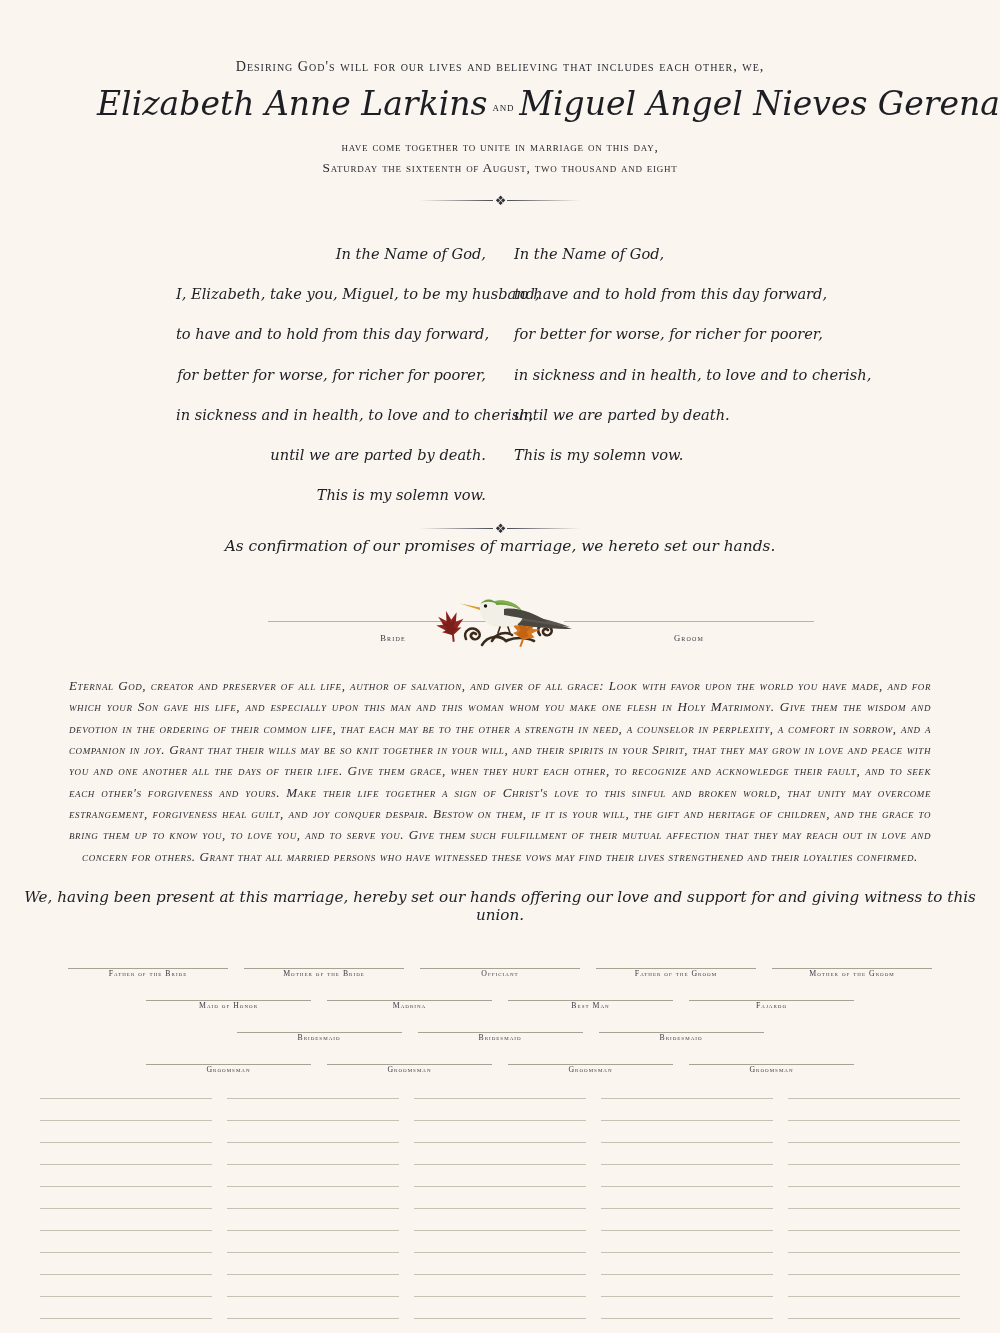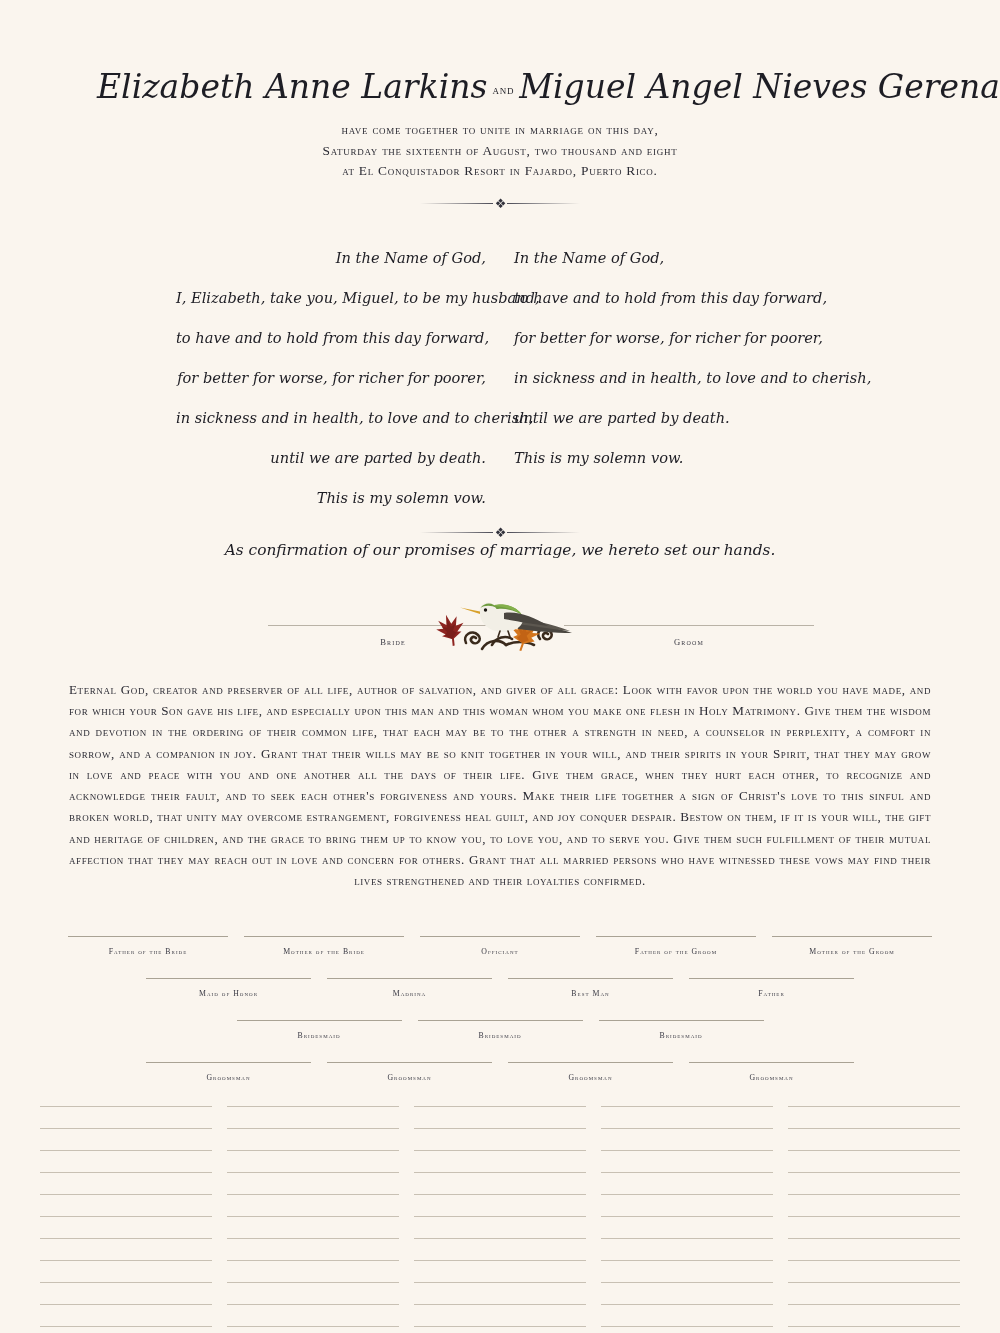--- a/index.html
+++ b/index.html
@@ -164,20 +164,21 @@
   .prayer {
     margin: 22px auto 0;
     width: 862px;
     text-align: center;
     font-size: 13.1px;
     font-variant: small-caps;
     letter-spacing: 0.045em;
     line-height: 1.63;
     text-align: justify;
     text-align-last: center;
+    font-style: italic;
   }
 
   
   .witness-line {
     margin-top: 21px;
     text-align: center;
     font-size: 15.2px;
   }
 
   
@@ -190,21 +191,21 @@
     margin-bottom: 22px;
   }
   .sig-slot {
     margin: 0 8px;
   }
   .sig-slot .rule {
     height: 1px;
     background: #a9a294;
   }
   .sig-slot .lbl {
-    margin-top: 10px;
+    margin-top: 0;
     text-align: center;
     font-size: 7.8px;
     font-variant: small-caps;
     letter-spacing: 0.13em;
     color: #3a3a44;
     white-space: nowrap;
   }
 
   
   .guest-grid {
@@ -221,29 +222,29 @@
     background: #c8c0b3;
     margin-bottom: 21px;
   }
 </style>
 </head>
 <body>
 
 <div class="page">
 
   <div class="header">
+    <div class="caps desiring-line">Desiring God's will for our lives and believing that includes each other, we,</div>
 
     <div class="script couple-names">
       <span>Elizabeth Anne Larkins</span><span class="and">and</span><span>Miguel Angel Nieves Gerena</span>
     </div>
 
     <div class="caps event-lines">
       <div>have come together to unite in marriage on this day,</div>
       <div>Saturday the sixteenth of August, two thousand and eight</div>
-      <div>at El Conquistador Resort in Fajardo, Puerto Rico.</div>
     </div>
   </div>
 
   <div class="ornament">
     <span class="bar"></span>
     <span class="glyph">❖</span>
     <span class="bar right"></span>
   </div>
 
   <div class="vows">
@@ -327,20 +328,21 @@
           <path d="M58 28.5 L38 24.5 L58 31 Z" fill="#d8a02a"></path>
 
           <path d="M78 48 L76 54 M86 48 L88 54" stroke="#3a2a1c" stroke-width="1.6" fill="none" stroke-linecap="round"></path>
         </g>
       </svg>
     </div>
   </div>
 
   <div class="caps prayer">Eternal God, creator and preserver of all life, author of salvation, and giver of all grace: Look with favor upon the world you have made, and for which your Son gave his life, and especially upon this man and this woman whom you make one flesh in Holy Matrimony. Give them the wisdom and devotion in the ordering of their common life, that each may be to the other a strength in need, a counselor in perplexity, a comfort in sorrow, and a companion in joy. Grant that their wills may be so knit together in your will, and their spirits in your Spirit, that they may grow in love and peace with you and one another all the days of their life. Give them grace, when they hurt each other, to recognize and acknowledge their fault, and to seek each other's forgiveness and yours. Make their life together a sign of Christ's love to this sinful and broken world, that unity may overcome estrangement, forgiveness heal guilt, and joy conquer despair. Bestow on them, if it is your will, the gift and heritage of children, and the grace to bring them up to know you, to love you, and to serve you. Give them such fulfillment of their mutual affection that they may reach out in love and concern for others. Grant that all married persons who have witnessed these vows may find their lives strengthened and their loyalties confirmed.</div>
 
+  <div class="script witness-line">We, having been present at this marriage, hereby set our hands offering our love and support for and giving witness to this union.</div>
 
   <div class="sig-rows">
 
     <div class="sig-row">
       <div class="sig-slot" style="width:160px">
         <div class="rule"></div>
         <div class="lbl">Father of the Bride</div>
       </div>
       <div class="sig-slot" style="width:160px">
         <div class="rule"></div>
@@ -368,21 +370,21 @@
       <div class="sig-slot" style="width:165px">
         <div class="rule"></div>
         <div class="lbl">Madrina</div>
       </div>
       <div class="sig-slot" style="width:165px">
         <div class="rule"></div>
         <div class="lbl">Best Man</div>
       </div>
       <div class="sig-slot" style="width:165px">
         <div class="rule"></div>
-        <div class="lbl">Father</div>
+        <div class="lbl">Fajardo</div>
       </div>
     </div>
 
     <div class="sig-row">
       <div class="sig-slot" style="width:165px">
         <div class="rule"></div>
         <div class="lbl">Bridesmaid</div>
       </div>
       <div class="sig-slot" style="width:165px">
         <div class="rule"></div>

